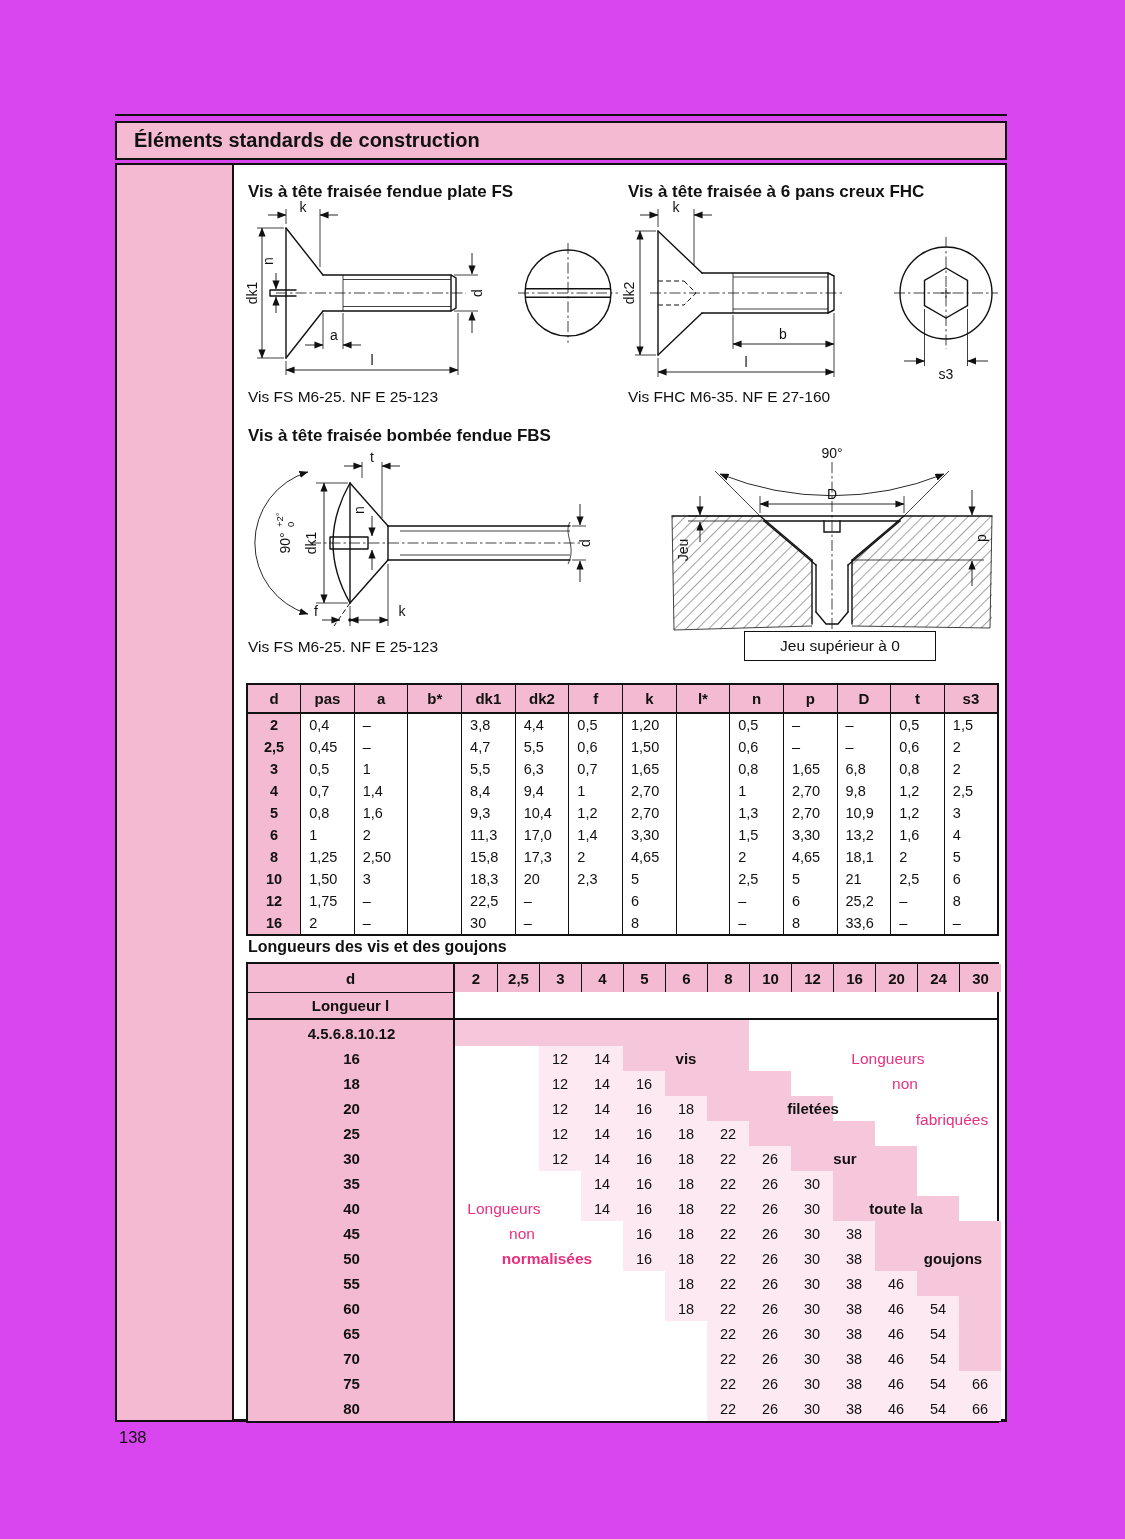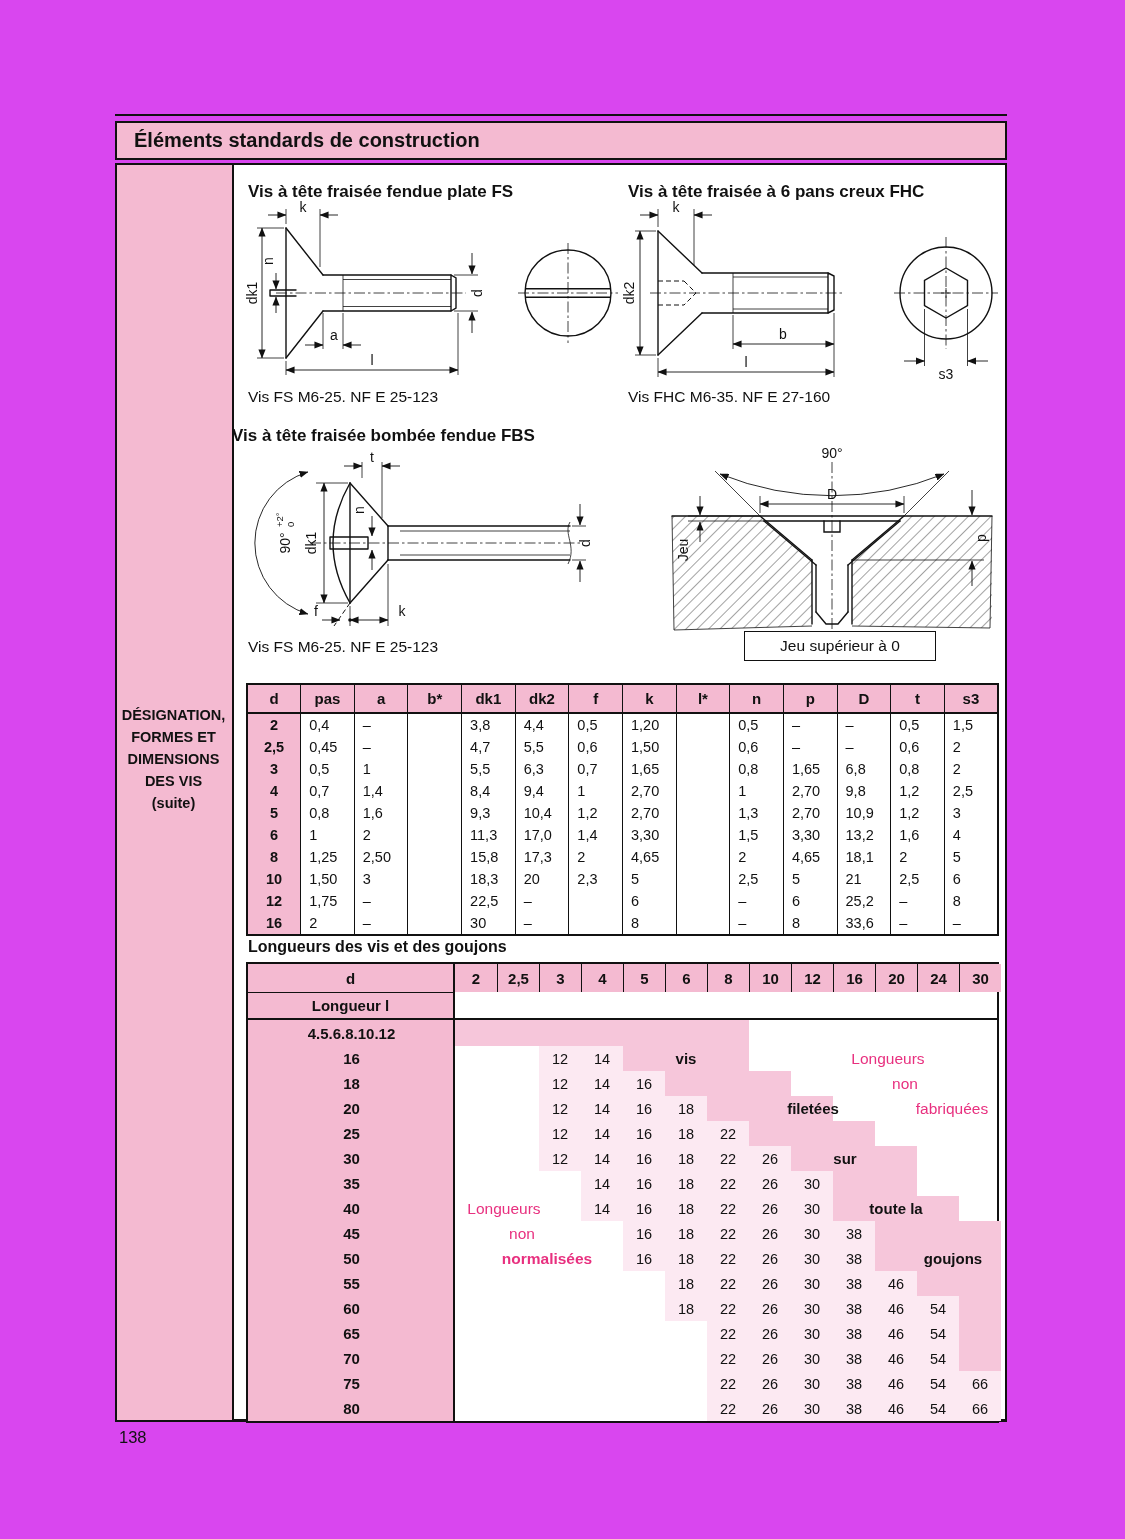--- a/index.html
+++ b/index.html
@@ -70,27 +70,20 @@
   </defs>
 </svg>
 
 <div id="page">
   <div id="topline" class="abs"></div>
   <div id="titlebar" class="abs">
     <span>Éléments standards de construction</span>
   </div>
   <div id="frame" class="abs"></div>
   <div id="sidebar" class="abs"></div>
-  <div id="sidebartext" class="abs">
-    <div>DÉSIGNATION,</div>
-    <div>FORMES ET</div>
-    <div>DIMENSIONS</div>
-    <div>DES VIS</div>
-    <div>(suite)</div>
-  </div>
 
   <div class="abs h2" style="left:248px;top:182px">Vis à tête fraisée fendue plate FS</div>
   <div class="abs h2" style="left:628px;top:182px">Vis à tête fraisée à 6 pans creux FHC</div>
 
   <svg style="left:248px;top:203px" width="370" height="180" viewBox="0 0 370 180">
     <path class="cl" d="M28,90 L218,90"></path>
     <path class="ln" d="M38,25 L38,155"></path>
     <path class="ln" d="M38,25 L75,72 M38,155 L75,108"></path>
     <path class="ln" d="M75,72 L203,72 M75,108 L203,108"></path>
     <path class="thin" d="M95,72 L95,108 M95,76.5 L203,76.5 M95,103.5 L203,103.5"></path>
@@ -161,21 +154,21 @@
     <path class="cl" d="M266,90 L370,90 M318,34 L318,146"></path>
 
     <path class="thin" d="M296.5,106 L296.5,163 M339.5,106 L339.5,163"></path>
     <path class="dim" d="M276,158 L296.5,158" marker-end="url(#arr)"></path>
     <path class="dim" d="M360,158 L339.5,158" marker-end="url(#arr)"></path>
     <text class="svglab" x="318" y="176" text-anchor="middle">s3</text>
   </svg>
 
   <div class="abs cap" style="left:248px;top:388px">Vis FS M6-25. NF E 25-123</div>
   <div class="abs cap" style="left:628px;top:388px">Vis FHC M6-35. NF E 27-160</div>
-  <div class="abs h2" style="left:232px;top:426px">Vis à tête fraisée bombée fendue FBS</div>
+  <div class="abs h2" style="left:248px;top:426px">Vis à tête fraisée bombée fendue FBS</div>
 
   <svg style="left:250px;top:448px" width="345" height="185" viewBox="0 0 345 185">
     <path class="cl" d="M60,95 L332,95"></path>
     <path class="ln" d="M100,35 Q66,95 100,155"></path>
     <path class="ln" d="M100,35 L100,155"></path>
     <path class="ln" d="M100,35 L138,78 M100,155 L138,112"></path>
     <path class="ln" d="M138,78 L138,112"></path>
     <path class="ln" d="M138,78 L320,78 M138,112 L320,112"></path>
     <path class="thin" d="M150,83 L320,83 M150,107 L320,107"></path>
     <path class="thin" d="M320,74 C313,86 327,98 318,116"></path>
@@ -473,21 +466,21 @@
       <div class="val" style="left: 375px; top: 107px; width: 42px; height: 25px;">16</div>
       <div class="note" style="left: 657px; top: 107px; height: 25px;">non</div>
       <div class="lrowhdr" style="left: 0px; top: 132px; width: 207px; height: 25px;">20</div>
       <div class="zone" style="left: 291px; top: 132px; width: 168px; height: 25px; background: var(--pale);"></div>
       <div class="zone" style="left: 459px; top: 132px; width: 126px; height: 25px; background: var(--band);"></div>
       <div class="bandlab" style="left: 539px; top: 132px; height: 25px; margin-left: 26px;">filetées</div>
       <div class="val" style="left: 291px; top: 132px; width: 42px; height: 25px;">12</div>
       <div class="val" style="left: 333px; top: 132px; width: 42px; height: 25px;">14</div>
       <div class="val" style="left: 375px; top: 132px; width: 42px; height: 25px;">16</div>
       <div class="val" style="left: 417px; top: 132px; width: 42px; height: 25px;">18</div>
-      <div class="note" style="left: 704px; top: 132px; height: 25px;">fabriquées</div>
+      <div class="note" style="left: 704px; top: 143px; height: 25px;">fabriquées</div>
       <div class="lrowhdr" style="left: 0px; top: 157px; width: 207px; height: 25px;">25</div>
       <div class="zone" style="left: 291px; top: 157px; width: 210px; height: 25px; background: var(--pale);"></div>
       <div class="zone" style="left: 501px; top: 157px; width: 126px; height: 25px; background: var(--band);"></div>
       <div class="val" style="left: 291px; top: 157px; width: 42px; height: 25px;">12</div>
       <div class="val" style="left: 333px; top: 157px; width: 42px; height: 25px;">14</div>
       <div class="val" style="left: 375px; top: 157px; width: 42px; height: 25px;">16</div>
       <div class="val" style="left: 417px; top: 157px; width: 42px; height: 25px;">18</div>
       <div class="val" style="left: 459px; top: 157px; width: 42px; height: 25px;">22</div>
       <div class="lrowhdr" style="left: 0px; top: 182px; width: 207px; height: 25px;">30</div>
       <div class="zone" style="left: 291px; top: 182px; width: 252px; height: 25px; background: var(--pale);"></div>

